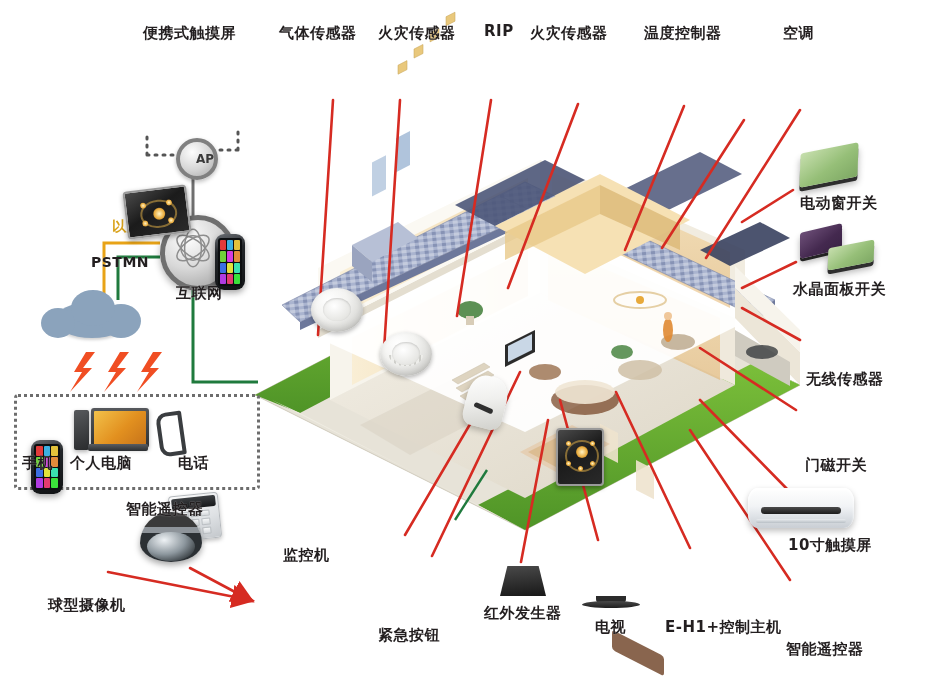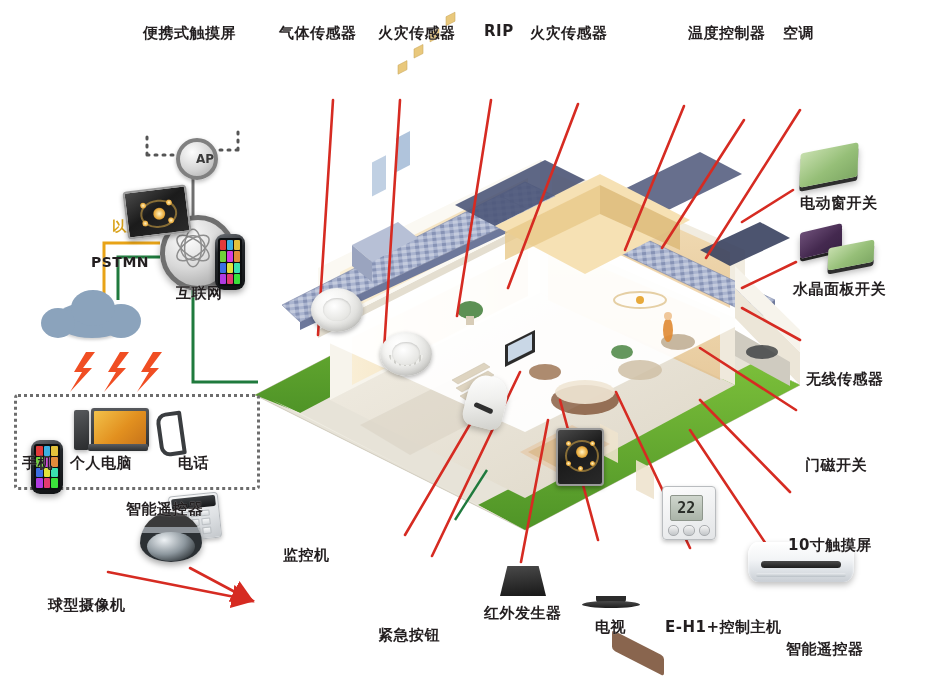--- a/index.html
+++ b/index.html
@@ -482,29 +482,21 @@
       <div class="screen-ring" style="left:16%;top:18%;width:68%;height:52%;"></div>
       <div class="orb" style="left:40%;top:30%;width:12px;height:12px;"></div>
       <div class="orb" style="left:18%;top:20%;width:5px;height:5px;"></div>
       <div class="orb" style="left:72%;top:20%;width:5px;height:5px;"></div>
       <div class="orb" style="left:18%;top:58%;width:5px;height:5px;"></div>
       <div class="orb" style="left:72%;top:58%;width:5px;height:5px;"></div>
       <div class="orb" style="left:45%;top:66%;width:5px;height:5px;"></div>
     </div>
   </div>
 
-  <div class="lbl cn" style="left:644px;top:24px;margin-left:44px;">温度控制器</div>
-  <div class="dev thermo" style="left:662px;top:48px;width:52px;height:52px;">
-    <div class="thermo-lcd">22</div>
-    <div class="thermo-btns">
-        <i></i>
-        <i></i>
-        <i></i>
-      </div>
-  </div>
+  <div class="lbl cn" style="left:644px;top:24px;">温度控制器</div>
 
   <div class="lbl cn" style="left:783px;top:24px;">空调</div>
   <div class="dev ac" style="left:748px;top:50px;width:106px;height:40px;"></div>
 
   <div class="dev green-sw" style="left:800px;top:148px;width:58px;height:34px;"></div>
   <div class="lbl cn" style="left:800px;top:194px;">电动窗开关</div>
 
   <div class="dev purple-sw" style="left:800px;top:228px;width:42px;height:26px;"></div>
   <div class="dev green-sw" style="left:828px;top:244px;width:46px;height:22px;"></div>
   <div class="lbl cn" style="left:793px;top:280px;">水晶面板开关</div>

